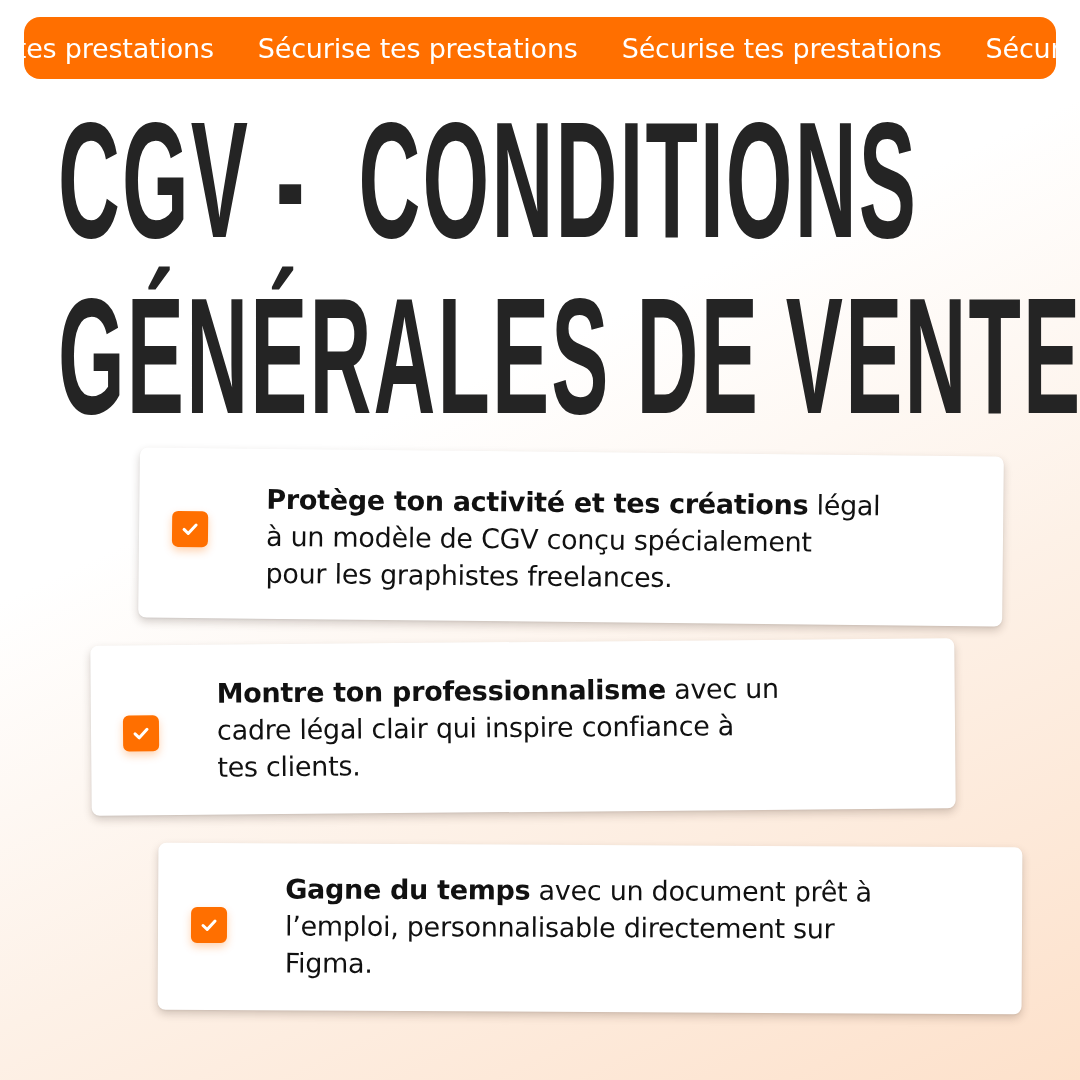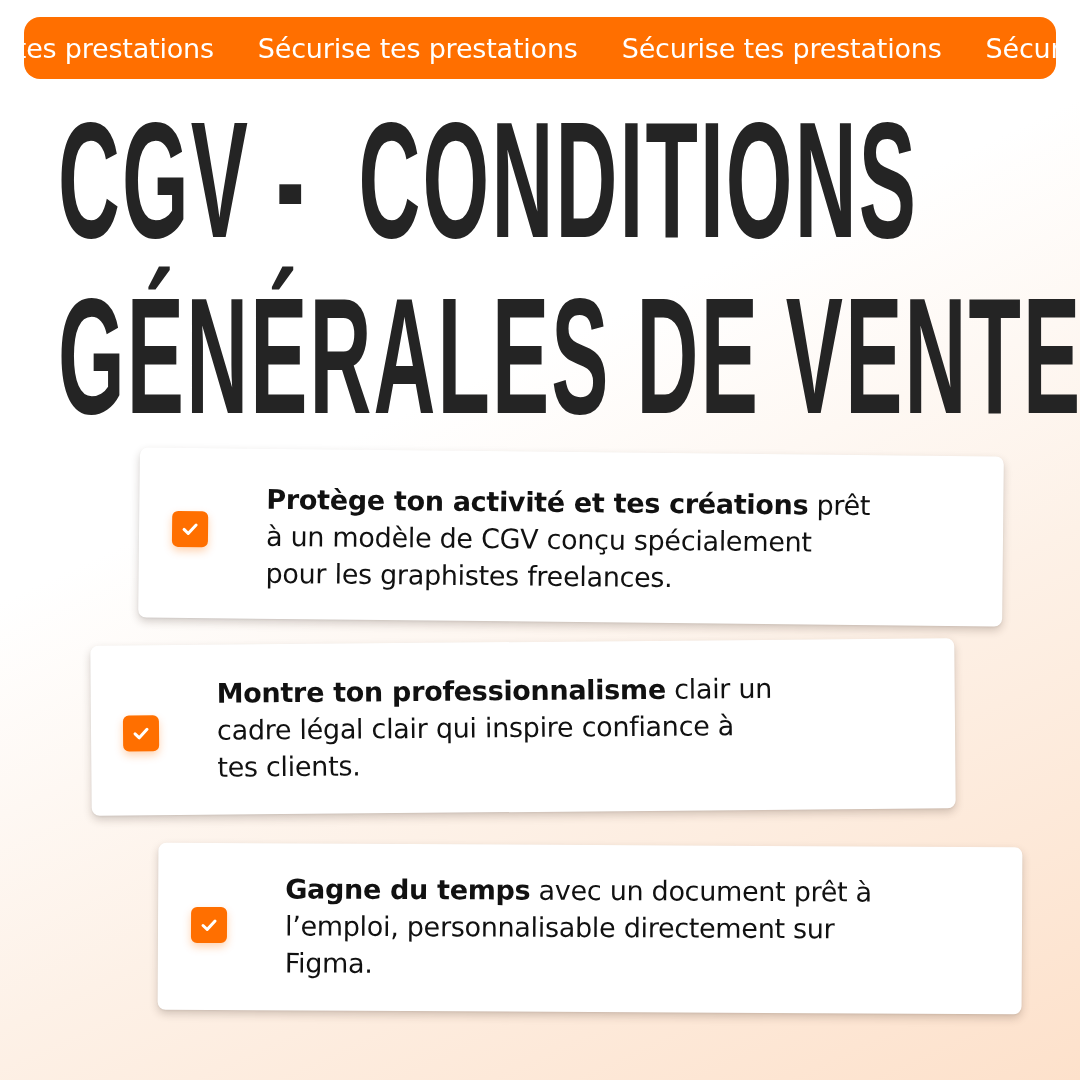--- a/index.html
+++ b/index.html
@@ -60,34 +60,34 @@
   <div>GÉNÉRALES DE VENTE</div>
 </div>
 
 <div class="card" style="left:139px; top:452px; width:864px; height:170px; transform:rotate(0.6deg);">
   <div class="check" style="left:33px; top:63px;">
     <svg viewBox="0 0 20 20">
         <path d="M4 10.5 L8.2 14.5 L16 6" stroke="#fff" stroke-width="3" fill="none" stroke-linecap="round" stroke-linejoin="round"></path>
       </svg>
   </div>
   <div class="text" style="left:127px; top:32px; width:720px;">
-    <div><b>Protège ton activité et tes créations</b><span> prêt</span></div>
+    <div><b>Protège ton activité et tes créations</b><span> légal</span></div>
     <div>à un modèle de CGV conçu spécialement</div>
     <div>pour les graphistes freelances.</div>
   </div>
 </div>
 
 <div class="card" style="left:91px; top:642px; width:864px; height:170px; transform:rotate(-0.5deg);">
   <div class="check" style="left:32px; top:70px;">
     <svg viewBox="0 0 20 20">
         <path d="M4 10.5 L8.2 14.5 L16 6" stroke="#fff" stroke-width="3" fill="none" stroke-linecap="round" stroke-linejoin="round"></path>
       </svg>
   </div>
   <div class="text" style="left:126px; top:30px; width:720px;">
-    <div><b>Montre ton professionnalisme</b><span> clair un</span></div>
+    <div><b>Montre ton professionnalisme</b><span> avec un</span></div>
     <div>cadre légal clair qui inspire confiance à</div>
     <div>tes clients.</div>
   </div>
 </div>
 
 <div class="card" style="left:158px; top:845px; width:864px; height:167px; transform:rotate(0.3deg);">
   <div class="check" style="left:33px; top:64px;">
     <svg viewBox="0 0 20 20">
         <path d="M4 10.5 L8.2 14.5 L16 6" stroke="#fff" stroke-width="3" fill="none" stroke-linecap="round" stroke-linejoin="round"></path>
       </svg>

